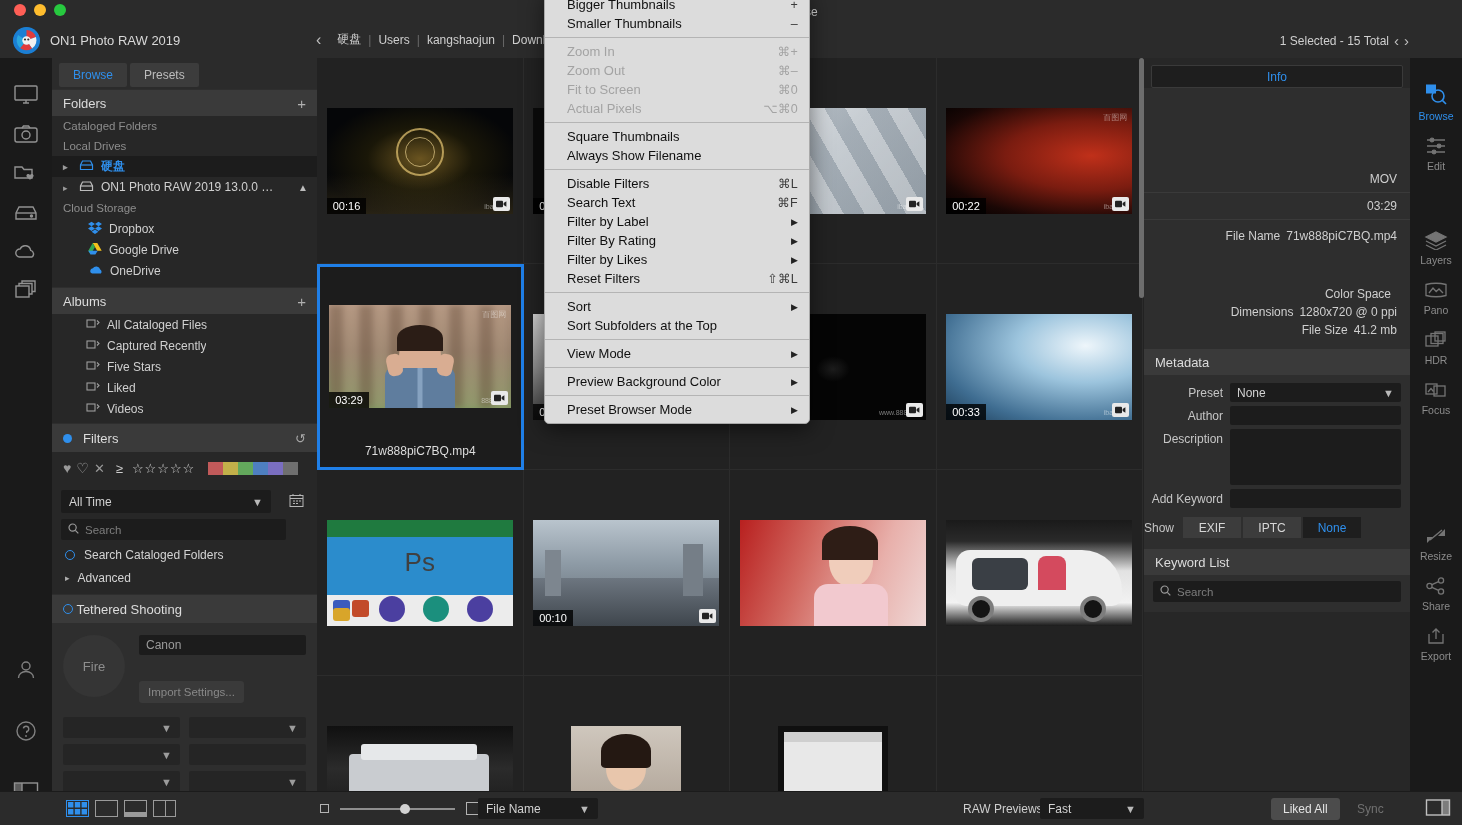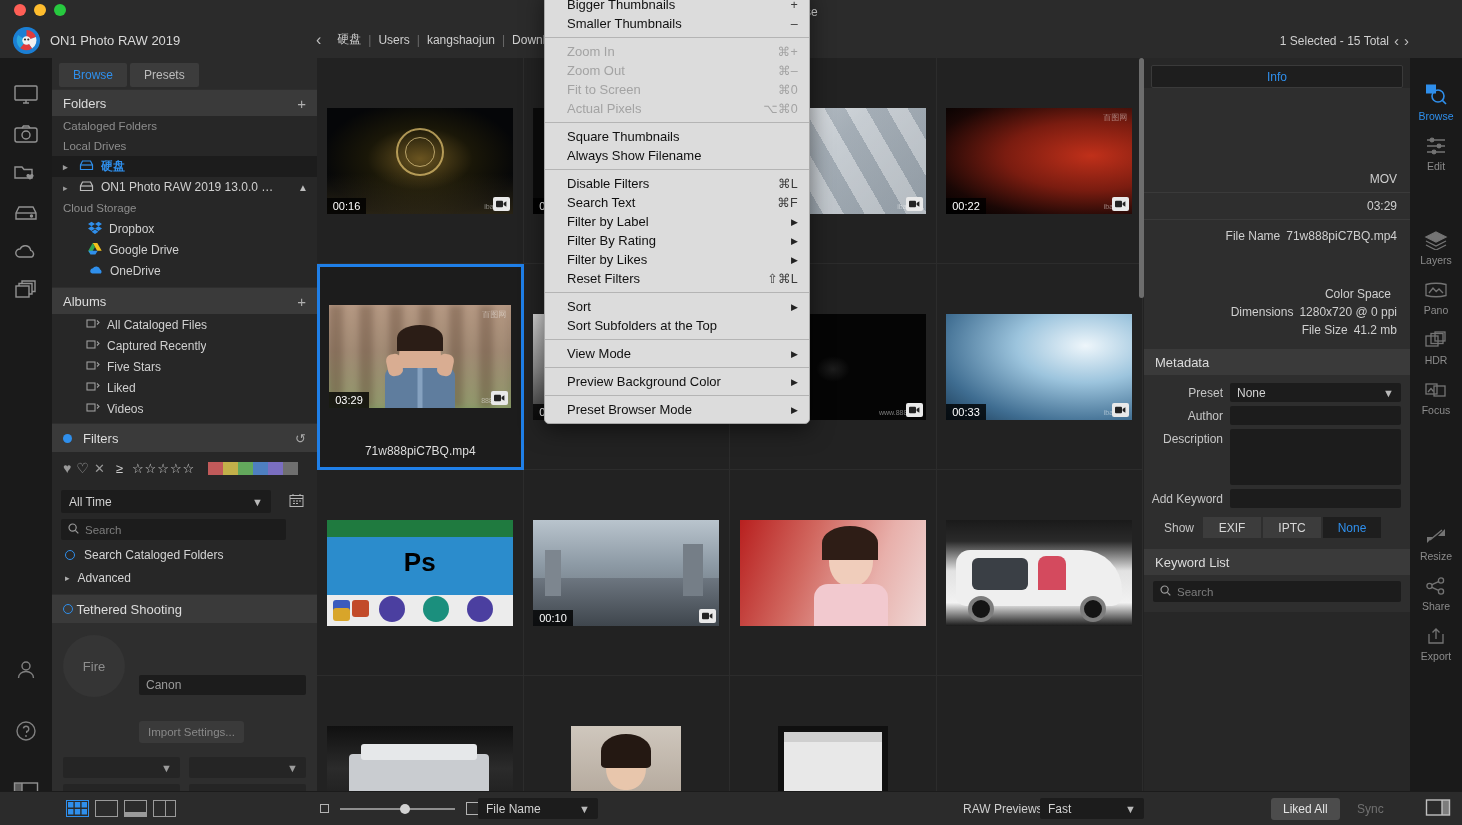--- a/index.html
+++ b/index.html
@@ -114,21 +114,21 @@
   .infoBody{ background:#2e2e2e; }
   .kvR{ text-align:right; padding:6px 13px; font-size:12px; color:#cfcfcf; }
   .divline{ border-top:1px solid #3a3a3a; }
   .meta-row{ display:flex; font-size:12px; color:#c6c6c6; align-items:flex-start; padding:2px 9px 2px 0; }
   .meta-lbl{ width:86px; text-align:right; padding-right:7px; padding-top:3px; color:#c6c6c6; }
   .meta-val{ flex:1; background:#1c1c1c; height:19px; border-radius:2px; display:flex;
      align-items:center; padding:0 7px; font-size:12px; color:#d3d3d3; }
   .meta-val.tall{ height:56px; }
   .meta-val.tall2{ height:72px; }
   .meta-val .cv{ margin-left:auto; font-size:11px; color:#b9b9b9;}
-  .showrow{ display:flex; align-items:center; justify-content:center; gap:2px; padding:7px 9px 8px 0;}
+  .showrow{ display:flex; align-items:center; justify-content:flex-start; gap:2px; padding:7px 9px 8px 0;}
   .showrow .lb{ margin-right:7px; font-size:12px; color:#c6c6c6;}
   .sbtn{ width:58px; height:21px; background:#3c3c3c; display:flex; align-items:center;
      justify-content:center; font-size:12px; color:#d6d6d6; }
   .sbtn.active{ background:#1e1e1e; color:#2f8fec; }
 
   
   .railR{ position:absolute; right:0; top:58px; width:52px; height:767px; background:#1a1a1a;
      display:flex; flex-direction:column; align-items:center; }
   .mod{ display:flex; flex-direction:column; align-items:center; gap:2px; margin-top:14px; color:#8b8b8b; font-size:10.5px;}
   .mod.active{ color:#2f8fec; }
@@ -449,21 +449,21 @@
 
     <div class="sec-head tether">
       <span class="lbl">
         <span class="dot hollow"></span>
         <span>Tethered Shooting</span>
       </span>
     </div>
     <div class="tetherbody">
       <div style="display:flex;gap:14px;align-items:flex-start;">
         <div class="fire">Fire</div>
-        <div style="flex:1;margin-top:40px;">
+        <div style="flex:1;">
           <div class="tfield">Canon</div>
           <div style="height:26px;"></div>
           <div class="tbtn">Import Settings...</div>
         </div>
       </div>
       <div style="display:grid;grid-template-columns:1fr 1fr;gap:6px 9px;margin-top:14px;">
         <div class="tsel">
             <span>▼</span>
           </div>
         <div class="tsel">
@@ -582,21 +582,21 @@
                 <path d="M7.6 3.1L10.4 1.3v5.4L7.6 4.9z" fill="#222"></path>
               </svg>
             </span>
         </div>
       </div>
 
       <div class="cell">
         <div class="thumb" style="background:#f2f2f2;">
           <div style="position:absolute;left:0;top:0;width:100%;height:17px;background:#1f7a3f;"></div>
           <div style="position:absolute;left:0;top:17px;width:100%;height:58px;background:#2b8ccc;"></div>
-          <div style="position:absolute;left:50%;top:42px;transform:translate(-50%,-50%);font-size:26px;font-weight:bold;color:#000000;font-family:'Liberation Sans',sans-serif;">Ps</div>
+          <div style="position:absolute;left:50%;top:42px;transform:translate(-50%,-50%);font-size:26px;font-weight:normal;color:#404040;font-family:'Liberation Sans',sans-serif;">Ps</div>
           <div style="position:absolute;left:0;top:75px;width:100%;height:31px;background:#ececec;"></div>
           <div style="position:absolute;left:6px;top:80px;width:17px;height:17px;background:#3b5bbd;border-radius:3px;"></div>
           <div style="position:absolute;left:25px;top:80px;width:17px;height:17px;background:#c24b2a;border-radius:3px;"></div>
           <div style="position:absolute;left:6px;top:88px;width:17px;height:13px;background:#d8a52a;border-radius:3px;"></div>
           <div style="position:absolute;left:52px;top:76px;width:26px;height:26px;border-radius:50%;background:#4b3fa0;"></div>
           <div style="position:absolute;left:96px;top:76px;width:26px;height:26px;border-radius:50%;background:#1b8f7d;"></div>
           <div style="position:absolute;left:140px;top:76px;width:26px;height:26px;border-radius:50%;background:#4b3fa0;"></div>
         </div>
       </div>
       <div class="cell">

